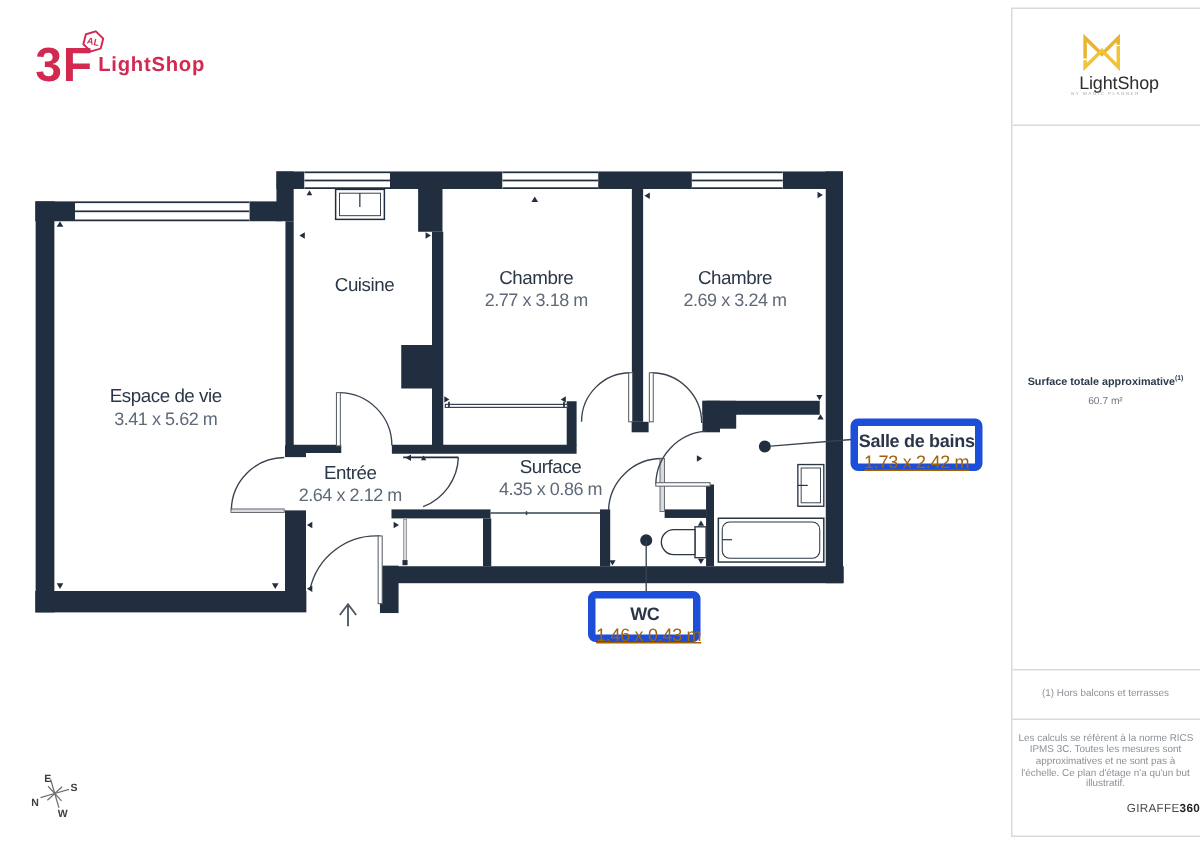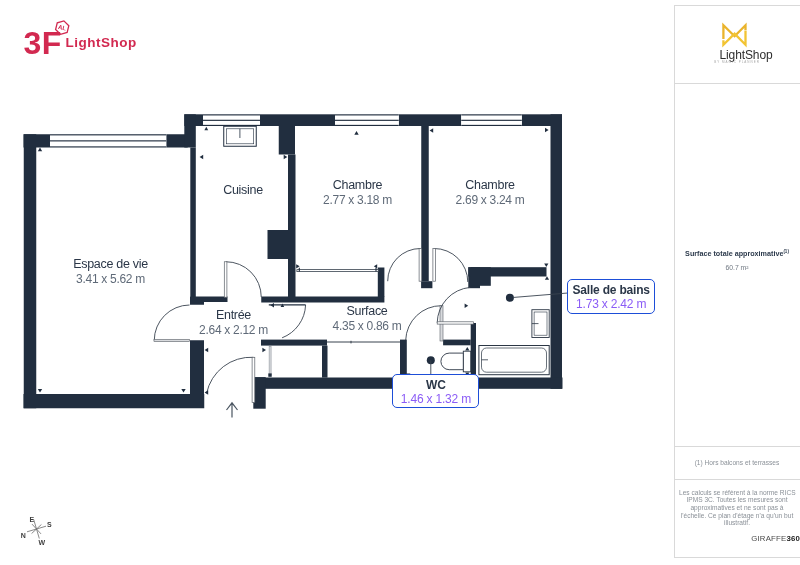--- a/index.html
+++ b/index.html
@@ -2,23 +2,23 @@
 <html><head>
 <meta charset="utf-8">
 <style>
   html,body{margin:0;padding:0;background:#fff;width:800px;height:565px;overflow:hidden;
     font-family:"Liberation Sans", sans-serif;}
   #page{position:absolute;left:0;top:0;width:800px;height:565px;background:#fff;}
   .abs{position:absolute;}
   .rl{position:absolute;text-align:center;width:160px;}
   .rl .n{font-weight:normal;font-size:12.5px;color:#2b3748;line-height:15px;letter-spacing:-0.3px;}
   .rl .d{font-size:12px;color:#5f6a78;line-height:15px;letter-spacing:-0.3px;}
-  .box{position:absolute;border:1px solid #1d4ed8;border-radius:5px;background:#fff;text-align:center;box-sizing:border-box;white-space:nowrap;}
+  .box{position:absolute;border:5px solid #1d4ed8;border-radius:5px;background:#fff;text-align:center;box-sizing:border-box;white-space:nowrap;}
   .box .n{font-weight:bold;font-size:12px;color:#2b3748;line-height:14px;margin-top:3px;letter-spacing:-0.2px;}
-  .box .d{font-size:12px;color:#8b5cf6;line-height:14px;letter-spacing:-0.2px;}
+  .box .d{font-size:12px;color:#a16207;line-height:14px;letter-spacing:-0.2px;text-decoration:underline;}
 </style>
 </head>
 <body>
 <div id="page">
 
 <svg class="abs" style="left:0;top:0" width="800" height="565" viewBox="0 0 800 565">
 <g fill="#212e3f" stroke="none">
 
   <rect x="23.75" y="134.25" width="12.5" height="274"></rect>
 
@@ -266,23 +266,23 @@
 <div class="rl" style="left:287px;top:304px;">
   <div class="n">Surface</div>
   <div class="d">4.35 x 0.86 m</div>
 </div>
 
 <div class="box" style="left:567.3px;top:279.3px;width:87.7px;height:35px;">
   <div class="n">Salle de bains</div>
   <div class="d">1.73 x 2.42 m</div>
 </div>
 
-<div class="box" style="left:392.4px;top:374px;width:87px;height:33.5px;">
+<div class="box" style="left:392.4px;top:394px;width:75px;height:33.5px;">
   <div class="n">WC</div>
-  <div class="d">1.46 x 1.32 m</div>
+  <div class="d">1.46 x 0.43 m</div>
 </div>
 
 <div class="abs" style="left:23.5px;top:24.5px;font-size:32px;font-weight:bold;color:#d22950;letter-spacing:0.5px;">3F</div>
 
 <svg class="abs" style="left:54px;top:19px" width="19" height="21" viewBox="0 0 22 24">
   <g transform="rotate(14 9.5 9.8)">
     <polygon points="9.5,1.8 16.4,5.8 16.4,13.8 9.5,17.8 2.6,13.8 2.6,5.8" fill="none" stroke="#d22950" stroke-width="1.5"></polygon>
     <text x="9.5" y="12.4" font-size="7" font-weight="bold" fill="#d22950" text-anchor="middle" font-family="Liberation Sans, sans-serif">AL</text>
   </g>
 </svg>

